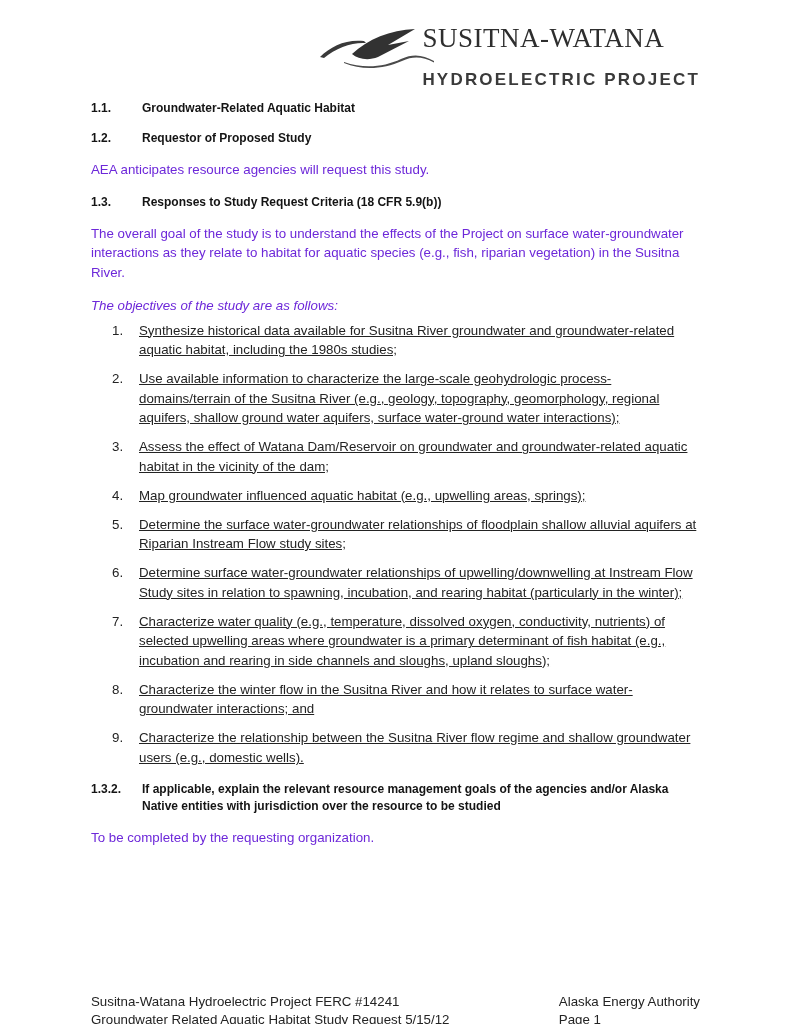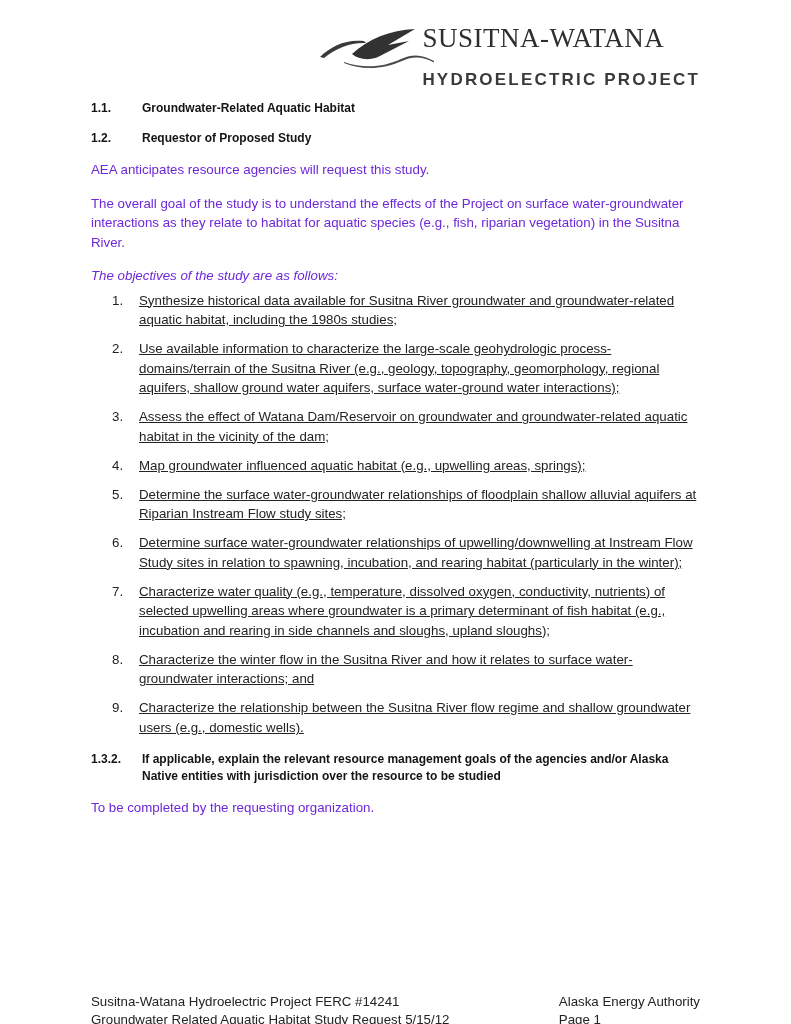--- a/index.html
+++ b/index.html
@@ -121,20 +121,24 @@
       <span class="htext">Groundwater-Related Aquatic Habitat</span>
     </div>
 
     <div class="heading">
       <span class="hnum">1.2.</span>
       <span class="htext">Requestor of Proposed Study</span>
     </div>
 
     <p class="para">AEA anticipates resource agencies will request this study.</p>
 
+    <div class="heading">
+      <span class="hnum">1.3.</span>
+      <span class="htext">Responses to Study Request Criteria (18 CFR 5.9(b))</span>
+    </div>
 
 
     <p class="para">The overall goal of the study is to understand the effects of the Project on surface water-groundwater interactions as they relate to habitat for aquatic species (e.g., fish, riparian vegetation) in the Susitna River.</p>
 
     <p class="para tight">The objectives of the study are as follows:</p>
 
     <ul class="objectives">
       <li>
         <span class="onum">1.</span>
         <span class="otext">Synthesize historical data available for Susitna River groundwater and groundwater-related aquatic habitat, including the 1980s studies;</span>

